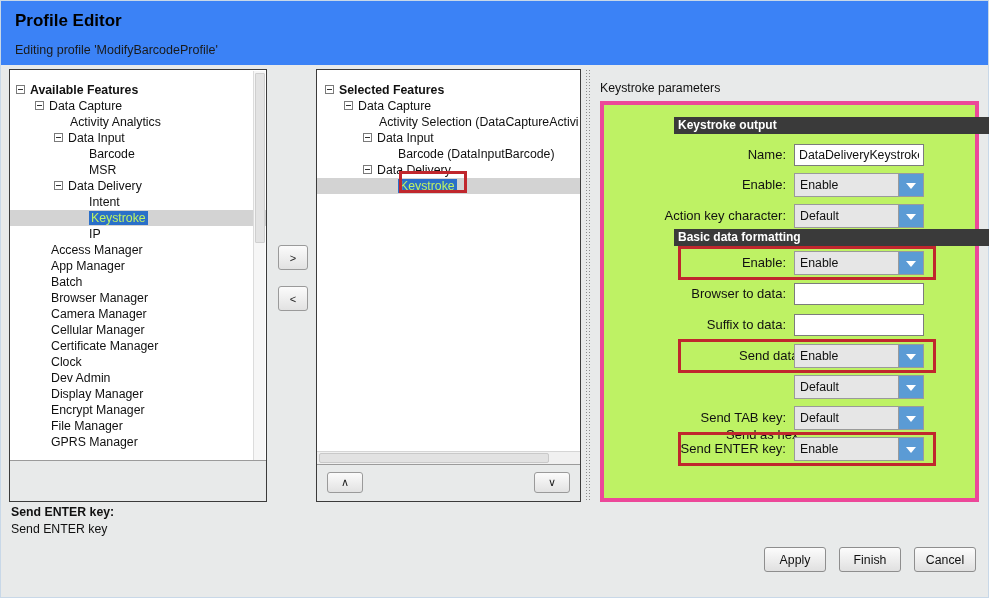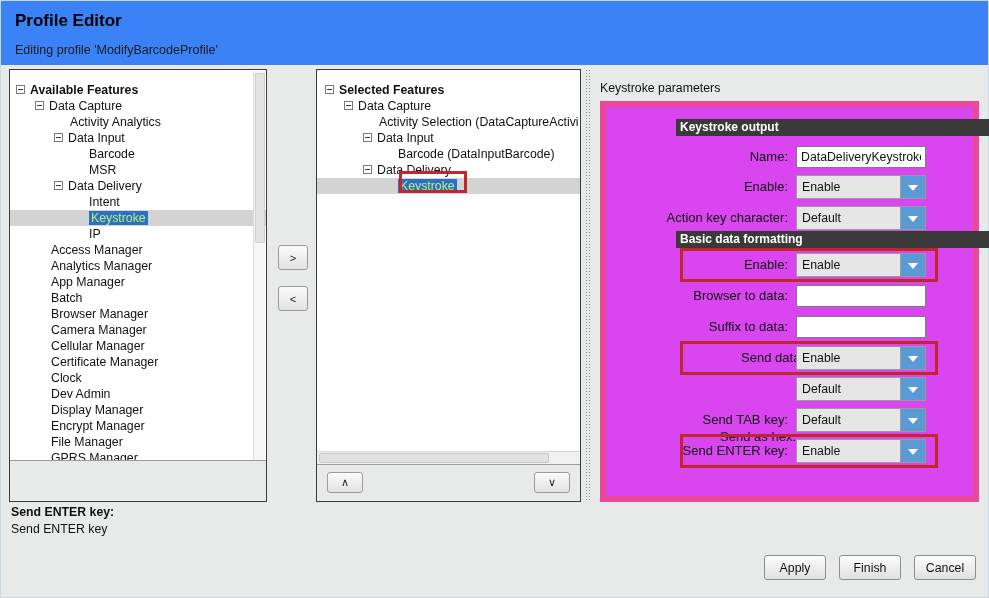--- a/index.html
+++ b/index.html
@@ -141,21 +141,21 @@
   .right-panel {
     position: absolute; left: 595px; top: 4px; right: 9px; height: 433px;
     background: #e8eaea;
   }
   .right-title {
     position: absolute; left: 4px; top: 12px;
     font-size: 12.3px; color: #111;
   }
   .right-box {
     position: absolute; left: 4px; top: 32px; right: 0; bottom: 0;
-    border: 6px solid #ec4899; background: #d946ef;
+    border: 4px solid #ec4899; background: #bef264;
   }
   .sect-band {
     position: absolute; left: 70px; width: 315px; height: 17px;
     background: #3a3a3a; color: #fff;
     font-size: 12px; font-weight: bold; line-height: 17px;
     padding-left: 4px;
   }
   .field-label {
     position: absolute; right: 0; top: 0; height: 24px; line-height: 24px;
     font-size: 13px; color: #111; text-align: right;
@@ -197,21 +197,21 @@
   }
   .status-title {
     position: absolute; left: 10px; top: -40px;
     font-size: 12.3px; font-weight: bold; color: #111;
   }
   .status-desc {
     position: absolute; left: 10px; top: -23px;
     font-size: 12.3px; color: #111;
   }
   .footer-btn {
-    position: absolute; top: 10px; width: 62px; height: 25px;
+    position: absolute; top: 2px; width: 62px; height: 25px;
     background: linear-gradient(to bottom, #fcfcfc, #e0e0e0);
     border: 1px solid #8e8e8e; border-radius: 3px;
     font-size: 12.3px; color: #111; cursor: pointer;
     font-family: "Liberation Sans", sans-serif;
   }
 </style>
 </head>
 <body>
 
 <div id="app">
@@ -230,21 +230,20 @@
             <div class="tree-row"><span class="toggle" style="margin-left: 25px;"></span><span class="tree-label">Data Capture</span></div>
             <div class="tree-row"><span style="display: inline-block; width: 60px;"></span><span class="tree-label">Activity Analytics</span></div>
             <div class="tree-row"><span class="toggle" style="margin-left: 44px;"></span><span class="tree-label">Data Input</span></div>
             <div class="tree-row"><span style="display: inline-block; width: 79px;"></span><span class="tree-label">Barcode</span></div>
             <div class="tree-row"><span style="display: inline-block; width: 79px;"></span><span class="tree-label">MSR</span></div>
             <div class="tree-row"><span class="toggle" style="margin-left: 44px;"></span><span class="tree-label">Data Delivery</span></div>
             <div class="tree-row"><span style="display: inline-block; width: 79px;"></span><span class="tree-label">Intent</span></div>
             <div class="tree-row selrow"><span style="display: inline-block; width: 79px;"></span><span class="tree-label sel-text">Keystroke</span></div>
             <div class="tree-row"><span style="display: inline-block; width: 79px;"></span><span class="tree-label">IP</span></div>
             <div class="tree-row"><span style="display: inline-block; width: 41px;"></span><span class="tree-label">Access Manager</span></div>
-            <div class="tree-row"><span style="display: inline-block; width: 41px;"></span><span class="tree-label">Analytics Manager</span></div>
             <div class="tree-row"><span style="display: inline-block; width: 41px;"></span><span class="tree-label">App Manager</span></div>
             <div class="tree-row"><span style="display: inline-block; width: 41px;"></span><span class="tree-label">Batch</span></div>
             <div class="tree-row"><span style="display: inline-block; width: 41px;"></span><span class="tree-label">Browser Manager</span></div>
             <div class="tree-row"><span style="display: inline-block; width: 41px;"></span><span class="tree-label">Camera Manager</span></div>
             <div class="tree-row"><span style="display: inline-block; width: 41px;"></span><span class="tree-label">Cellular Manager</span></div>
             <div class="tree-row"><span style="display: inline-block; width: 41px;"></span><span class="tree-label">Certificate Manager</span></div>
             <div class="tree-row"><span style="display: inline-block; width: 41px;"></span><span class="tree-label">Clock</span></div>
             <div class="tree-row"><span style="display: inline-block; width: 41px;"></span><span class="tree-label">Dev Admin</span></div>
             <div class="tree-row"><span style="display: inline-block; width: 41px;"></span><span class="tree-label">Display Manager</span></div>
             <div class="tree-row"><span style="display: inline-block; width: 41px;"></span><span class="tree-label">Encrypt Manager</span></div>
@@ -313,21 +312,21 @@
           <div class="field-label" style="top: 177px; left: 0px; width: 182px;">Browser to data:</div>
           <input type="text" class="txtbox" style="left: 190px; top: 178px; width: 130px;">
           <div class="field-label" style="top: 208px; left: 0px; width: 182px;">Suffix to data:</div>
           <input type="text" class="txtbox" style="left: 190px; top: 209px; width: 130px;">
           <div class="field-label" style="top: 239px; left: 16px; width: 182px; text-align: right;">Send data:</div>
           <div class="combo" style="left: 190px; top: 239px; width: 130px;">
             <span class="cval">Enable</span>
             <span class="cbtn"></span>
           </div>
           <div class="redbox" style="left: 74px; top: 234px; width: 258px; height: 34px;"></div>
-          <div class="field-label" style="top: 270px; left: 8px; width: 182px; margin-top: 48px;">Send as hex:</div>
+          <div class="field-label" style="top: 270px; left: 16px; width: 182px; margin-top: 48px;">Send as hex:</div>
           <div class="combo" style="left: 190px; top: 270px; width: 130px;">
             <span class="cval">Default</span>
             <span class="cbtn"></span>
           </div>
           <div class="field-label" style="top: 301px; left: 0px; width: 182px;">Send TAB key:</div>
           <div class="combo" style="left: 190px; top: 301px; width: 130px;">
             <span class="cval">Default</span>
             <span class="cbtn"></span>
           </div>
           <div class="field-label" style="top: 332px; left: 0px; width: 182px;">Send ENTER key:</div>

